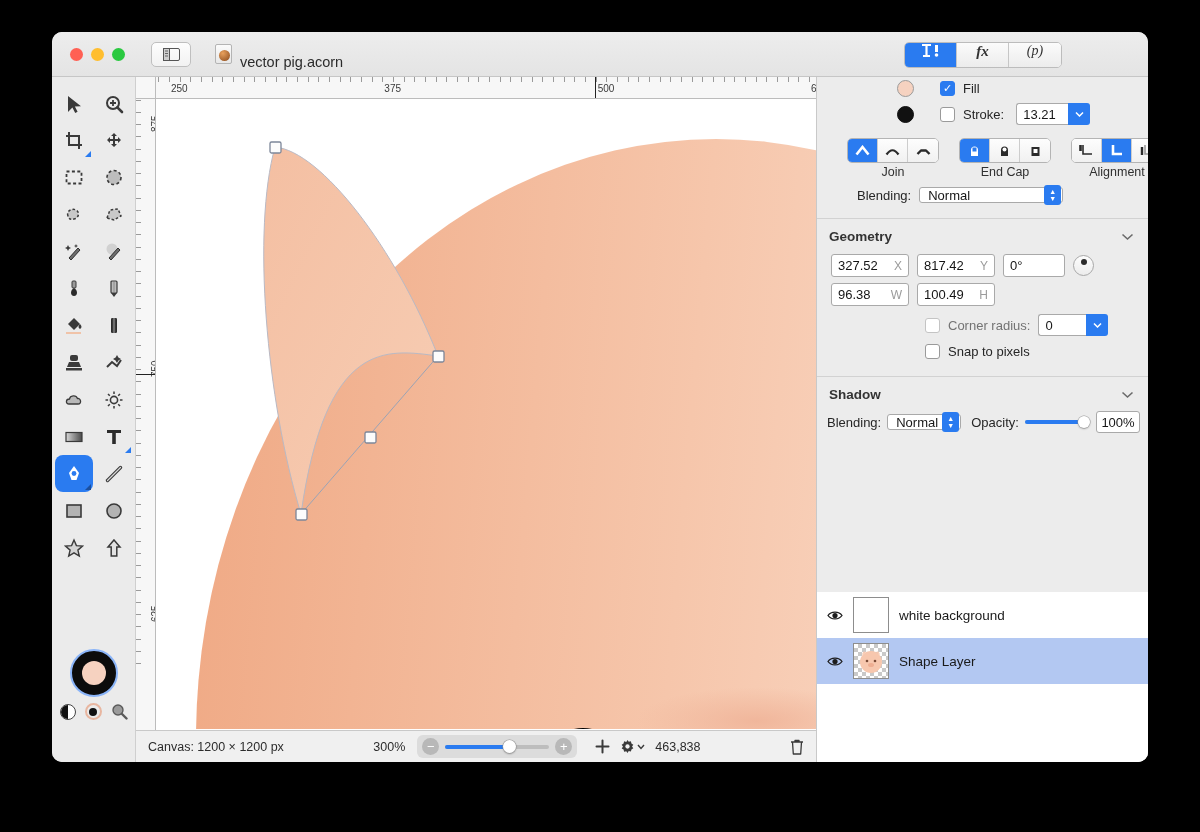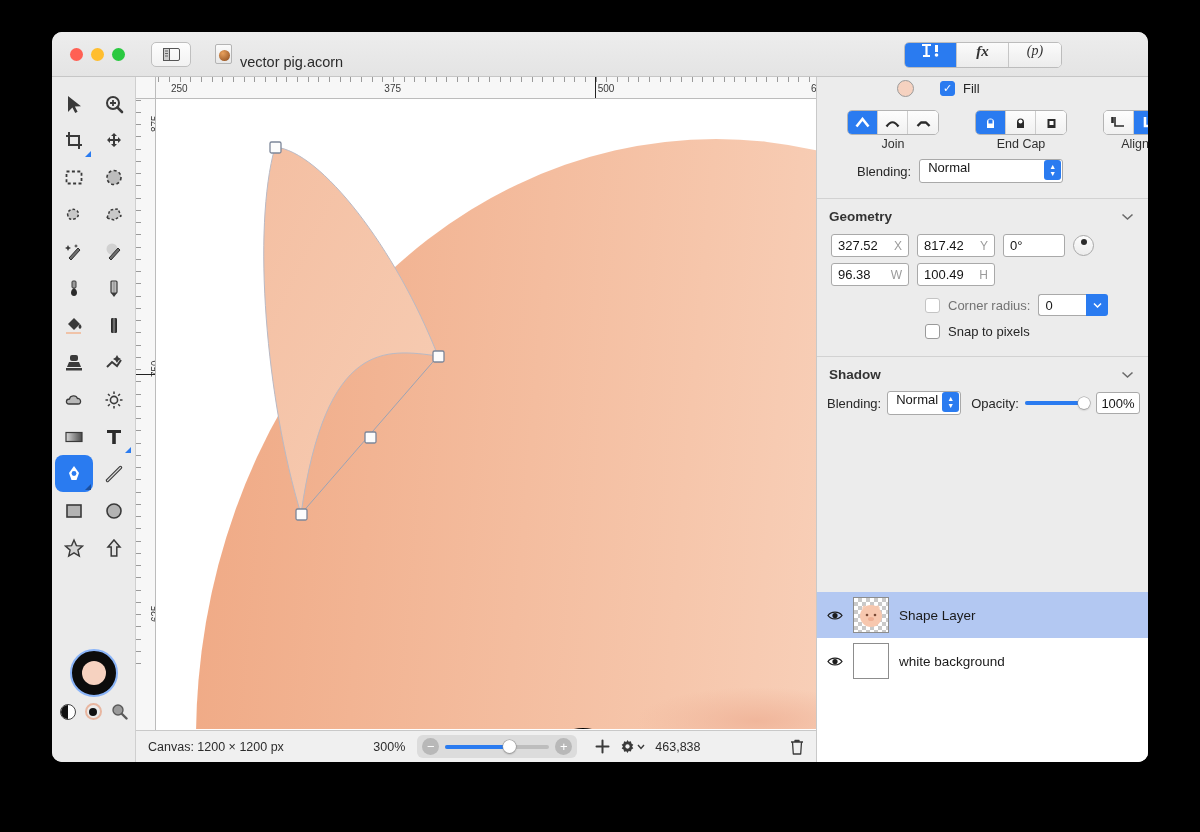--- a/index.html
+++ b/index.html
@@ -137,22 +137,22 @@
     display:flex; align-items:center; justify-content:center; color:#fff; font-size:9px; }
 
   .btgroup { display:flex; border:1px solid #b4b4b4; border-radius:5px; overflow:hidden;
     background:#fbfbfb; }
   .bt { width:30px; height:23px; display:flex; align-items:center; justify-content:center;
     border-right:1px solid #cdcdcd; background:linear-gradient(#fdfdfd,#f1f1f1); }
   .bt:last-child { border-right:none; }
   .bt.on { background:#2a7bf0; }
   .caption { text-align:center; font-size:12.5px; color:#303030; margin-top:2px; }
 
-  .popup { height:24px; border:1px solid #a9a9a9; border-radius:3px; background:#fff;
-    display:flex; justify-content:space-between; padding:0 0 0 8px;
+  .popup { height:16px; border:1px solid #a9a9a9; border-radius:3px; background:#fff;
+    display:flex; align-items:center; justify-content:space-between; padding:0 0 0 8px;
     font-size:13px; color:#161616; }
   .popup .arrows { width:17px; height:20px; background:#2a7bf0; border-radius:3px;
     display:flex; flex-direction:column; align-items:center; justify-content:center;
     color:#fff; font-size:7px; line-height:7px; margin:0 1px 0 0; }
 
   .geo-grid { padding:4px 14px 0 14px; }
   .geo-line { display:flex; align-items:center; gap:8px; margin-bottom:6px; }
   .geo-field { width:78px; height:23px; border:1px solid #a9a9a9; border-radius:3px;
     background:#fff; display:flex; align-items:center; padding:0 6px; font-size:13px; }
   .geo-field .v { color:#141414; }
@@ -609,22 +609,38 @@
     <div class="inspector">
 
 
       <div class="row" style="padding-left:80px;">
         <div class="swatch" style="background:#f6d2c0"></div>
         <div style="width:10px"></div>
         <div class="cb on"></div>
         <span class="lbl">Fill</span>
       </div>
 
-
-      <div style="display:flex;gap:36px;padding:10px 14px 0 30px;">
+      <div class="row" style="padding-left:80px;">
+        <div class="swatch" style="background:#111;border-color:#111"></div>
+        <div style="width:10px"></div>
+        <div class="cb"></div>
+        <span class="lbl">Stroke:</span>
+        <div style="display:flex;margin-left:4px;">
+          <div class="field" style="width:52px;border-right:none;border-radius:3px 0 0 3px;">
+            <span>13.21</span>
+          </div>
+          <div class="stepper" style="border-radius:0 3px 3px 0">
+            <svg width="9" height="6" viewBox="0 0 9 6">
+                <path d="M1 1.5 L4.5 5 L8 1.5" fill="none" stroke="#fff" stroke-width="1.5"></path>
+              </svg>
+          </div>
+        </div>
+      </div>
+
+      <div style="display:flex;gap:20px;padding:10px 14px 0 30px;">
         <div>
           <div class="btgroup">
             <div class="bt on">
               <svg width="15" height="11" viewBox="0 0 15 11">
                   <path d="M1.5 9.5 L7.5 2 L13.5 9.5" fill="none" stroke="#fff" stroke-width="2.6" stroke-linejoin="miter"></path>
                 </svg>
             </div>
             <div class="bt">
               <svg width="15" height="11" viewBox="0 0 15 11">
                   <path d="M1.5 9.5 Q7.5 1 13.5 9.5" fill="none" stroke="#2b2b2b" stroke-width="2.2"></path>
@@ -771,46 +787,46 @@
         <div class="opacity-track">
           <div class="fill"></div>
             <div class="knob"></div>
         </div>
         <div class="field" style="width:44px;margin-left:6px;justify-content:center;">
           <span>100%</span>
         </div>
       </div>
 
       <div class="layers">
+        <div class="layer">
+          <div class="eye">
+            <svg width="16" height="11" viewBox="0 0 16 11">
+              <path d="M1 5.5 C4 1, 12 1, 15 5.5 C12 10, 4 10, 1 5.5 Z" fill="none" stroke="#1c1c1c" stroke-width="1.3"></path>
+              <circle cx="8" cy="5.5" r="2.6" fill="#1c1c1c"></circle>
+            </svg>
+          </div>
+          <div class="thumb" style="background:#fff"></div>
+          <span class="layer-name">white background</span>
+        </div>
         <div class="layer sel">
           <div class="eye">
             <svg width="16" height="11" viewBox="0 0 16 11">
               <path d="M1 5.5 C4 1, 12 1, 15 5.5 C12 10, 4 10, 1 5.5 Z" fill="none" stroke="#1c1c1c" stroke-width="1.3"></path>
               <circle cx="8" cy="5.5" r="2.6" fill="#1c1c1c"></circle>
             </svg>
           </div>
           <div class="thumb checker">
             <svg width="34" height="34" viewBox="0 0 34 34" style="position:absolute;left:0;top:0">
               <circle cx="17" cy="18" r="11" fill="#f7c7ae"></circle>
               <path d="M8 11 q1 -5 4 -3" fill="#f7c7ae"></path>
               <path d="M26 11 q-1 -5 -4 -3" fill="#f7c7ae"></path>
               <circle cx="13" cy="17" r="1.3" fill="#7a4a36"></circle>
               <circle cx="21" cy="17" r="1.3" fill="#7a4a36"></circle>
               <ellipse cx="17" cy="21" rx="3" ry="2" fill="#eeae92"></ellipse>
             </svg>
           </div>
           <span class="layer-name">Shape Layer</span>
         </div>
-        <div class="layer">
-          <div class="eye">
-            <svg width="16" height="11" viewBox="0 0 16 11">
-              <path d="M1 5.5 C4 1, 12 1, 15 5.5 C12 10, 4 10, 1 5.5 Z" fill="none" stroke="#1c1c1c" stroke-width="1.3"></path>
-              <circle cx="8" cy="5.5" r="2.6" fill="#1c1c1c"></circle>
-            </svg>
-          </div>
-          <div class="thumb" style="background:#fff"></div>
-          <span class="layer-name">white background</span>
-        </div>
       </div>
 
     </div>
   </div>
 </div>
 
 </body></html>

